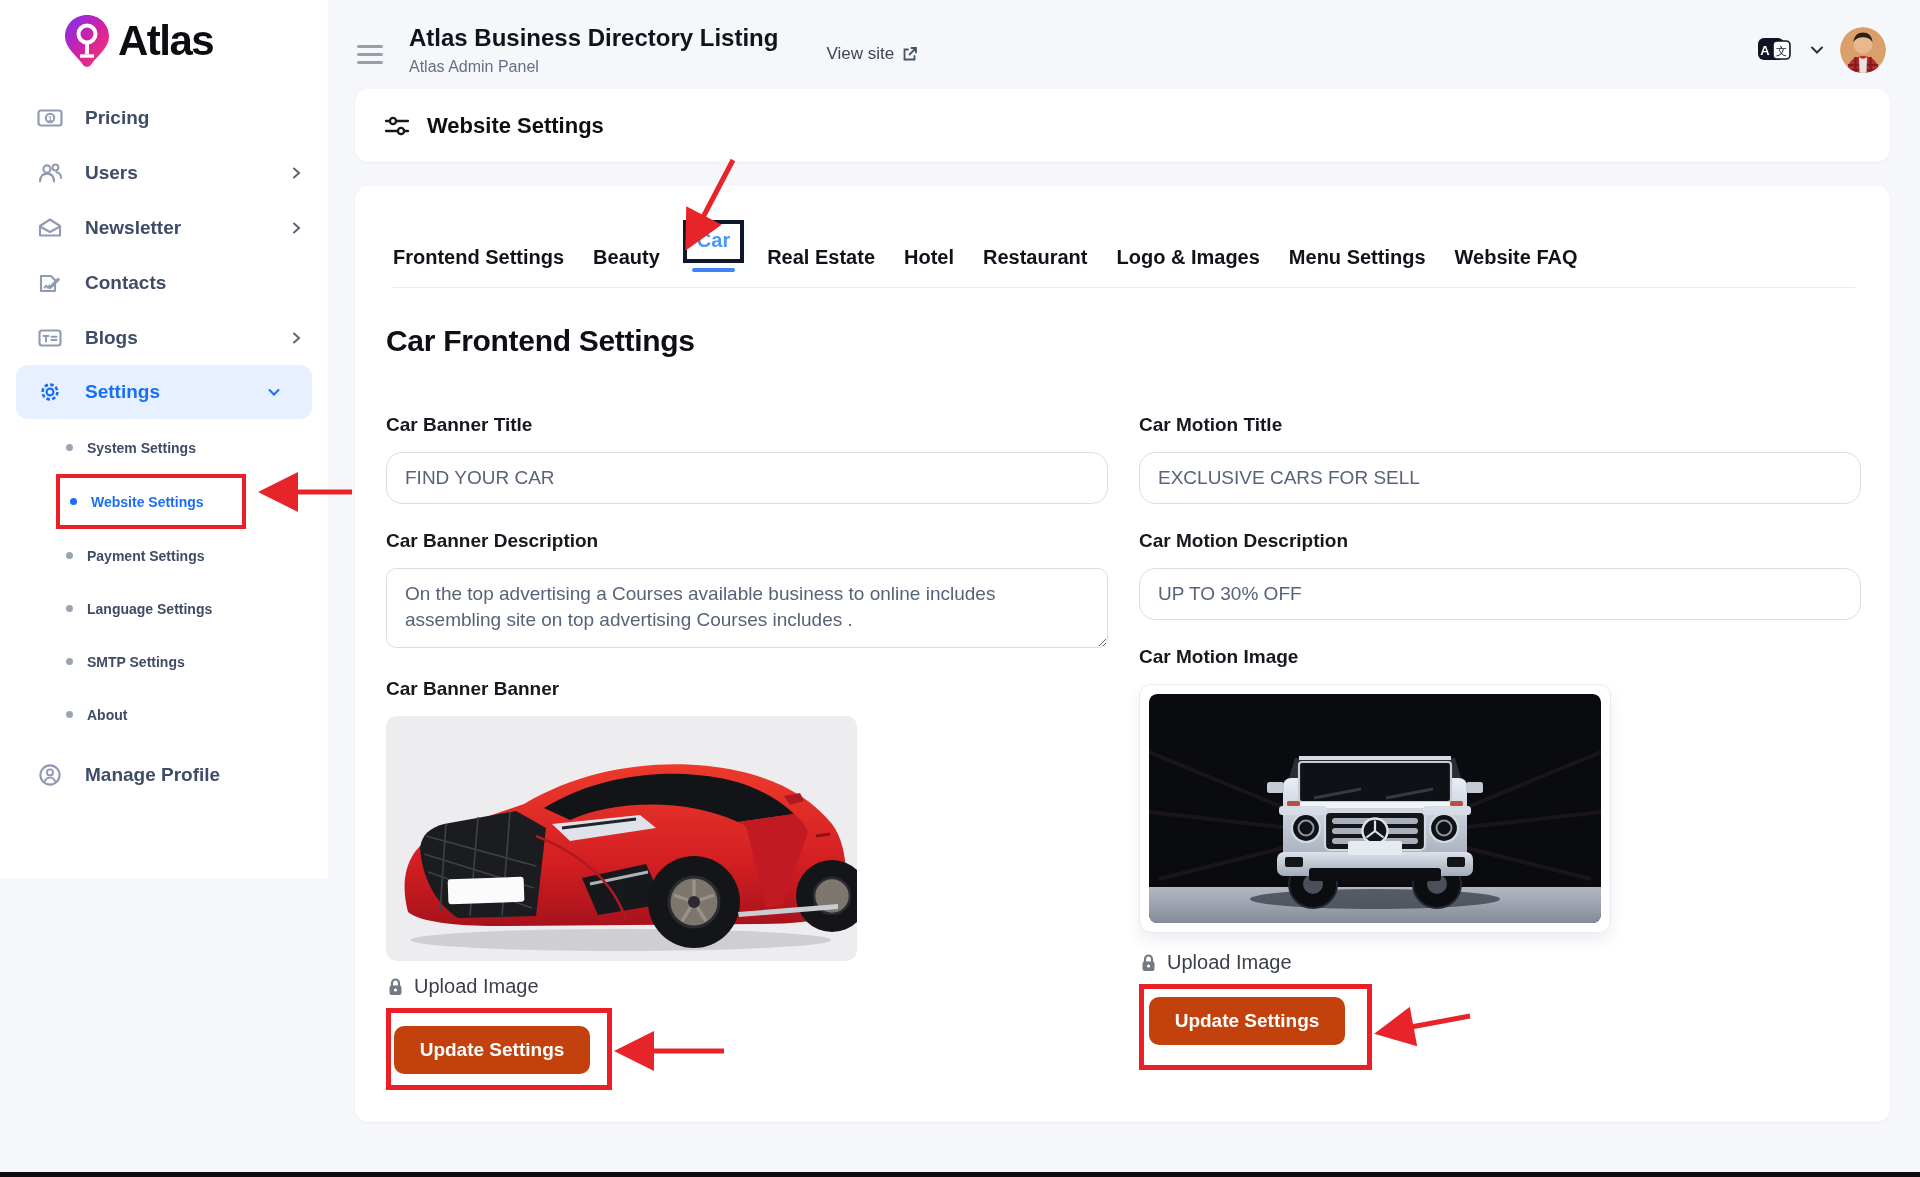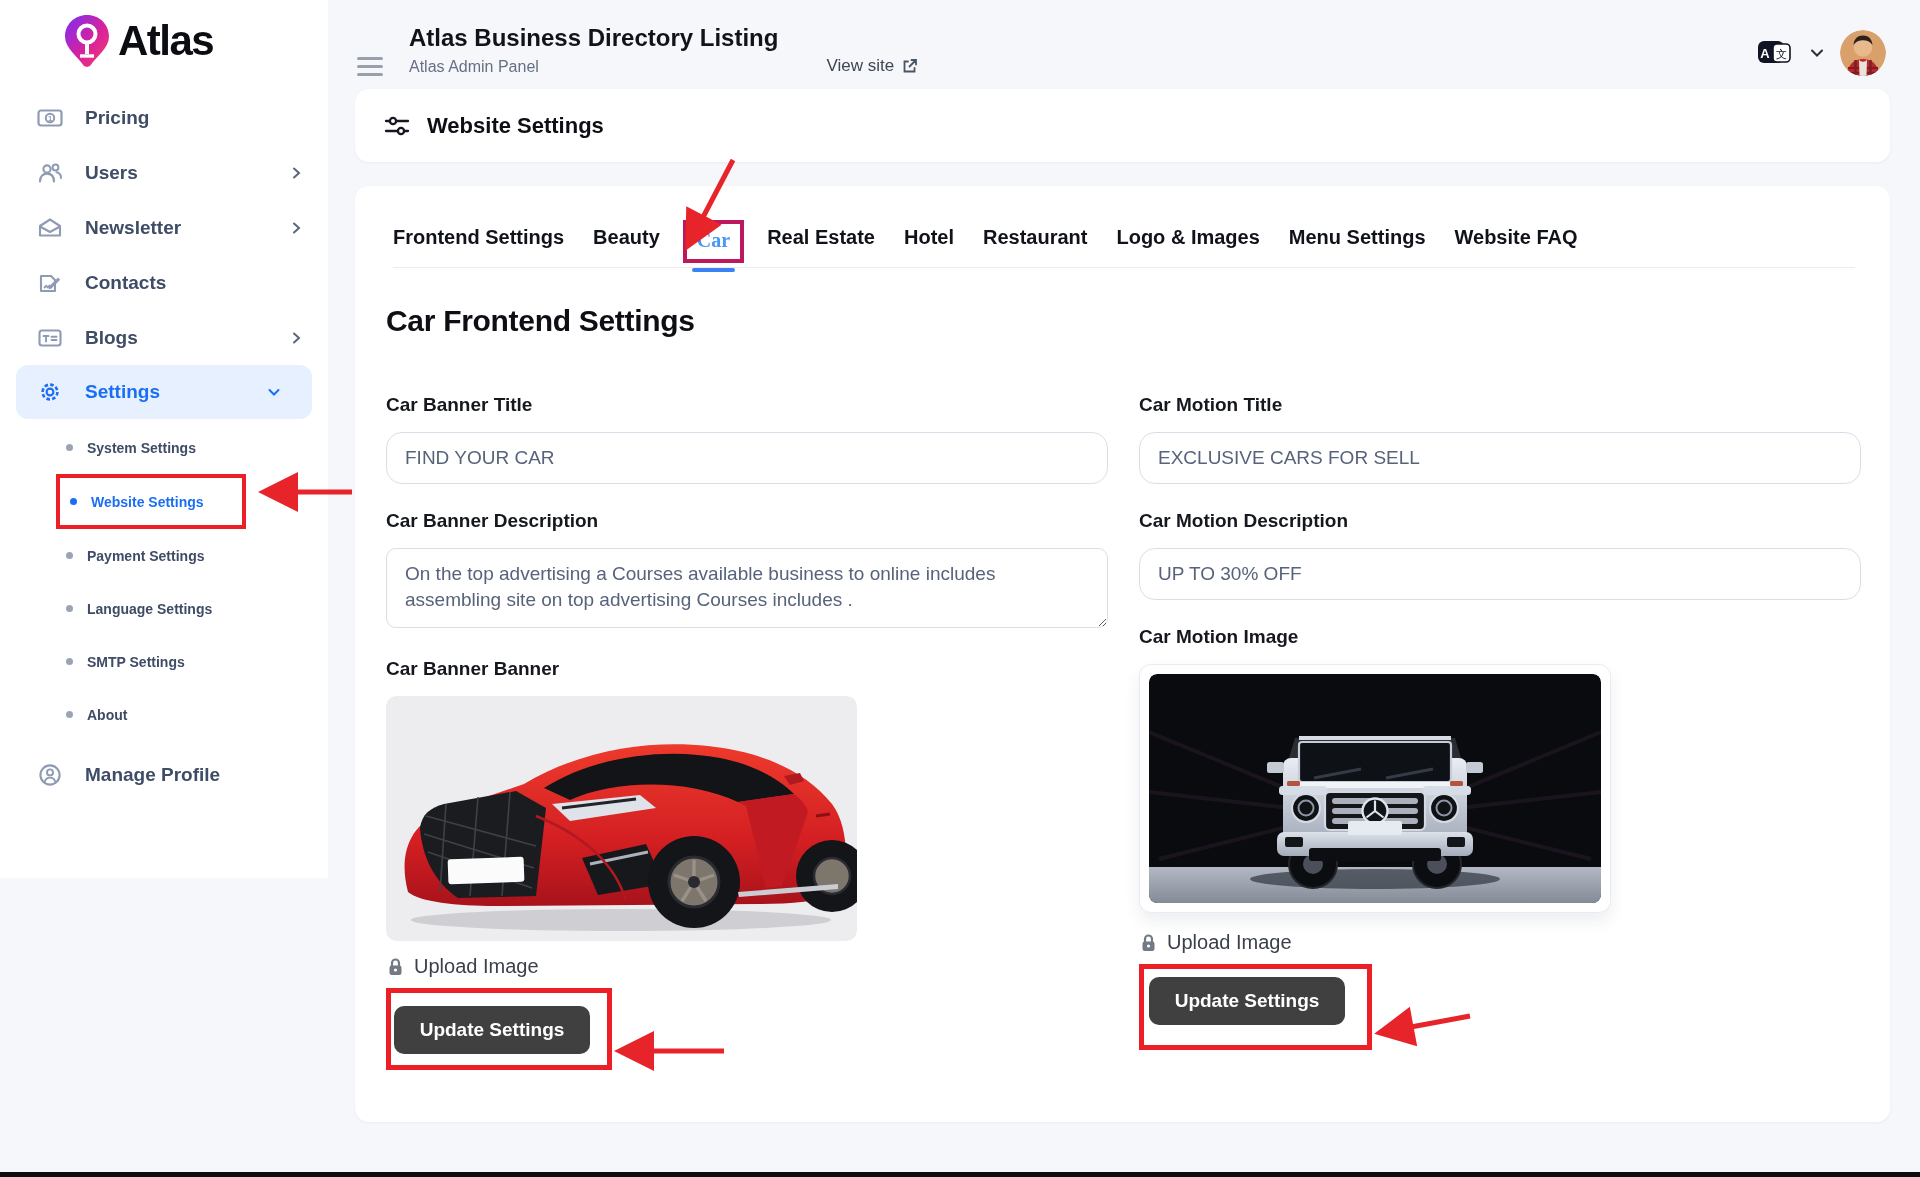--- a/index.html
+++ b/index.html
@@ -39,36 +39,36 @@
   .annot-side-box {
     border:4px solid #ec1f27; margin:0 0 0 56px; width:190px; height:55px;
     display:flex; align-items:center;
   }
   .annot-side-box .sub-item { height:100%; padding-left:10px; }
   .manage-row { display:flex; align-items:center; padding:14px 0 0 37px; margin-top:8px; cursor:pointer; }
   .manage-row .nav-ico { width:26px; height:24px; margin-right:22px; }
   .manage-row .nav-label { font-size:19px; font-weight:600; color:#3f4c66; }
   
   .content { position:absolute; left:328px; top:0; right:0; bottom:0; }
-  .topbar { display:flex; align-items:flex-end; padding:24px 34px 0 29px; }
+  .topbar { display:flex; align-items:center; padding:24px 34px 0 29px; }
   .hamburger { margin-top:9px; margin-right:26px; cursor:pointer; }
   .hamburger span { display:block; width:26px; height:3px; background:#98a0ac; border-radius:2px; margin-bottom:5px; }
   .title-block .page-title { font-size:24px; font-weight:700; color:#10131a; }
   .title-block .page-sub { font-size:16px; color:#667084; margin-top:6px; }
   .view-site { display:flex; align-items:center; gap:7px; margin:8px 0 0 48px; font-size:17px; color:#3d4654; cursor:pointer; }
   .top-right { margin-left:auto; display:flex; align-items:center; gap:14px; }
   .avatar { width:46px; height:46px; border-radius:50%; overflow:hidden; flex:0 0 auto; cursor:pointer; }
   
   .card { background:#fff; border-radius:14px; box-shadow:0 1px 3px rgba(20,30,60,.05); }
   .card1 { margin:13px 30px 0 27px; height:73px; display:flex; align-items:center; padding-left:28px; }
   .card1-title { font-size:22px; font-weight:700; margin-left:16px; color:#0d0f14; }
   .card2 { margin:24px 30px 0 27px; height:936px; }
   .tabs { margin:0 35px 0 38px; padding-top:34px; display:flex; align-items:flex-end; gap:29px; border-bottom:1px solid #e9ecf2; }
   .tab { font-size:20px; font-weight:600; color:#10131a; padding-bottom:18px; white-space:nowrap; cursor:pointer; }
-  .annot-tab { position:relative; border:4px solid #be185d; padding:5px 10px 7px; margin:0 -6px 4px;font-family:Liberation Serif, serif; }
+  .annot-tab { position:relative; border:4px solid #0f172a; padding:5px 10px 7px; margin:0 -6px 24px; }
   .annot-tab .tab { padding-bottom:0; color:#4a97f5; }
   .annot-tab::after { content:""; position:absolute; left:5px; right:5px; bottom:-13px; height:4px; background:#3b82f6; border-radius:2px; }
   .card2-body { padding:36px 29px 0 31px; }
   .section-heading { font-size:30px; font-weight:800; color:#0d0f14; letter-spacing:-.3px; }
   .form-cols { display:flex; gap:31px; margin-top:56px; }
   .col { width:722px; }
   .field-label { font-size:19px; font-weight:700; color:#15181e; }
   .field-label.mt { margin-top:26px; }
   .text-input {
     margin-top:16px; width:100%; height:52px; border:1.5px solid #d9dfe9; border-radius:16px;
@@ -85,21 +85,21 @@
     display:inline-block; margin-top:16px; background:#fff; border:1px solid #e9ebf2;
     border-radius:12px; padding:9px; box-shadow:0 8px 16px rgba(25,35,60,.08);
   }
   .motion-frame svg { display:block; border-radius:8px; }
   .upload-row { display:flex; align-items:center; gap:9px; margin-top:14px; }
   .upload-text { font-size:20px; color:#3a3f4a; }
   .annot-btn-box { display:inline-block; border:5px solid #ec1f27; margin-top:10px; }
   .annot-btn-box.left-pad { padding:13px 17px 11px 3px; }
   .annot-btn-box.right-pad { padding:8px 22px 20px 5px; }
   .update-btn {
-    width:196px; height:48px; background:#404040; color:#fff; border:none; border-radius:10px;
+    width:196px; height:48px; background:#c2410c; color:#fff; border:none; border-radius:10px;
     font-size:19px; font-weight:700; cursor:pointer; font-family:"Liberation Sans", sans-serif;
   }
   
   .arrow-layer { position:absolute; left:0; top:0; width:1920px; height:1177px; z-index:40; pointer-events:none; }
   .bottom-bar { position:absolute; left:0; bottom:0; width:1920px; height:5px; background:#0d0d0f; z-index:60; }
   .ic { display:block; }
 </style>
 </head>
 <body>
 

